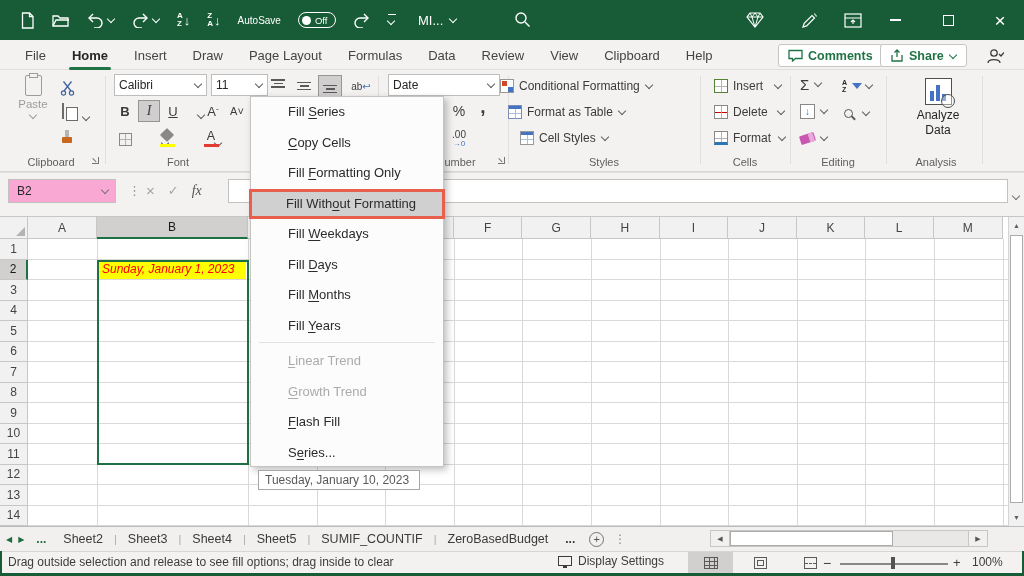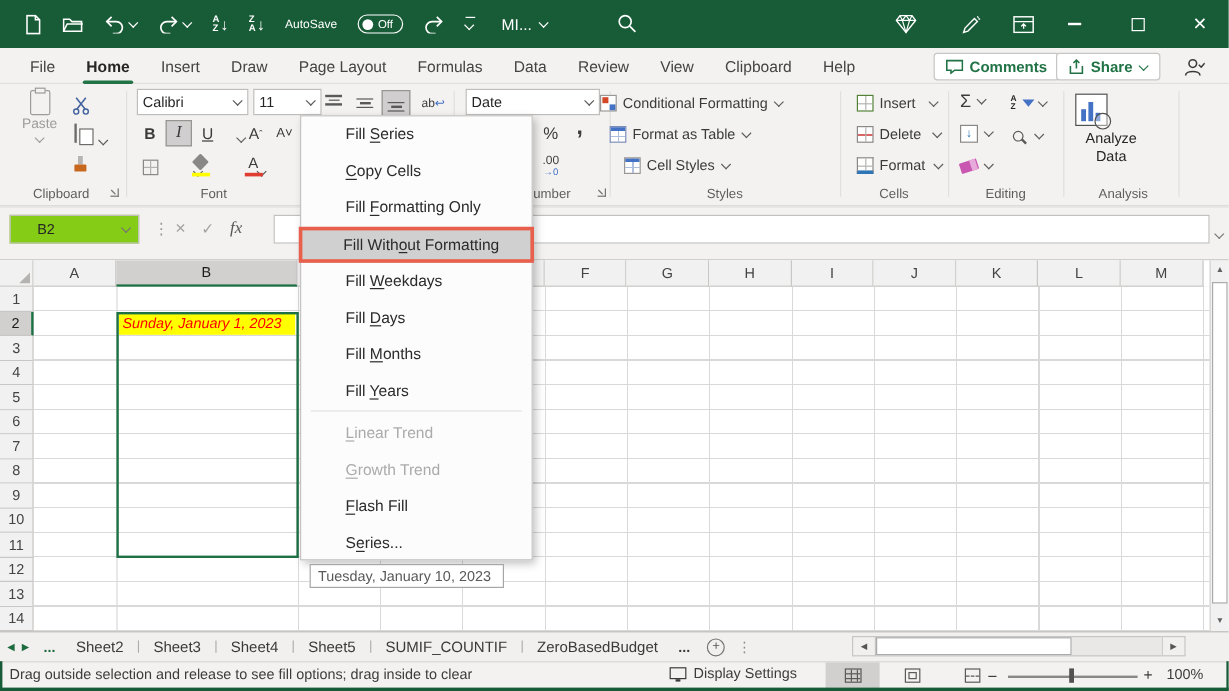--- a/index.html
+++ b/index.html
@@ -79,29 +79,29 @@
   .cellic::before{content:"";position:absolute;left:0;right:0;top:6px;height:1px;background:#b5b3b1}
   .cellic::after{content:"";position:absolute;top:0;bottom:0;left:6px;width:1px;background:#b5b3b1}
   .cellic.ins{border-color:#538135}.cellic.del::before{background:#C00000}.cellic.fmt{border-bottom:3px solid #2E75B6}
   .boxdn{width:15px;height:15px;border:1px solid #8a8886;display:flex;align-items:center;justify-content:center;font-size:10px;color:#2E75B6;background:#fff}
   .mag{width:9px;height:9px;border:1.5px solid #595959;border-radius:50%;position:relative}
   .mag::after{content:"";position:absolute;width:5px;height:1.5px;background:#595959;transform:rotate(45deg);right:-4px;bottom:-2px}
   .eraser{width:15px;height:9px;background:#C957B2;border-radius:1px;transform:rotate(-18deg);position:relative}
   .eraser::before{content:"";position:absolute;left:9px;top:0;bottom:0;width:5px;background:#E8A9DB}
   .funnel{width:0;height:0;border-left:5px solid transparent;border-right:5px solid transparent;border-top:6px solid #4472C4}
   .azsm{display:flex;flex-direction:column;font-size:7px;font-weight:bold;line-height:1;color:#262626}
-  .adata{position:absolute;left:896px;top:4px;width:84px;height:78px;display:flex;flex-direction:column;gap:3px;padding-top:4px}
+  .adata{position:absolute;left:896px;top:4px;width:84px;height:78px;display:flex;flex-direction:column;align-items:center;gap:3px;padding-top:4px}
   .adic{width:27px;height:27px;border:1.5px solid #505050;position:relative;background:#fff}
   .adic i{position:absolute;bottom:3px;width:4px;background:#4472C4}
   .adic::after{content:"";position:absolute;right:-4px;bottom:-4px;width:12px;height:12px;border:1.8px solid #505050;border-radius:50%;background:rgba(255,255,255,.4)}
   .adtext{font-size:12px;color:#262626;text-align:center;width:60px;line-height:1.25}
 
   
   .fbar{position:absolute;left:0;top:172px;width:1024px;height:45px;background:#F3F2F1;border-top:1px solid #E1DFDD;border-bottom:1px solid #C8C6C4}
-  .namebox{position:absolute;left:8px;top:6px;width:108px;height:24px;background:#84cc16;border:1px solid #C3C1BF;display:flex;align-items:center;font-size:12px;color:#262626;padding-left:22px}
+  .namebox{position:absolute;left:8px;top:6px;width:108px;height:24px;background:#f9a8d4;border:1px solid #C3C1BF;display:flex;align-items:center;font-size:12px;color:#262626;padding-left:8px}
   .namebox .chv{margin-left:auto;margin-right:6px;color:#767472}
   .fmlbtns{position:absolute;left:146px;top:9px;display:flex;gap:13px;align-items:center;color:#A6A4A2;font-size:13px}
   .fx{font-family:"Liberation Serif","DejaVu Serif",serif;font-style:italic;color:#555;font-size:14px}
   .fmlinput{position:absolute;left:228px;top:6px;width:780px;height:24px;background:#fff;border:1px solid #C3C1BF}
 
   
   .grid{position:absolute;left:0;top:217px;width:1008px;height:309px;background:#fff}
   .cornerhead{position:absolute;left:0;top:0;width:28px;height:22px;background:#F1F1F1;border-right:1px solid #C9C7C5;border-bottom:1px solid #C9C7C5}
   .cornerhead::after{content:"";position:absolute;right:2px;bottom:2px;border-left:9px solid transparent;border-bottom:9px solid #B5B3B1}
   .colheads{position:absolute;left:28px;top:0;height:22px;display:flex}

